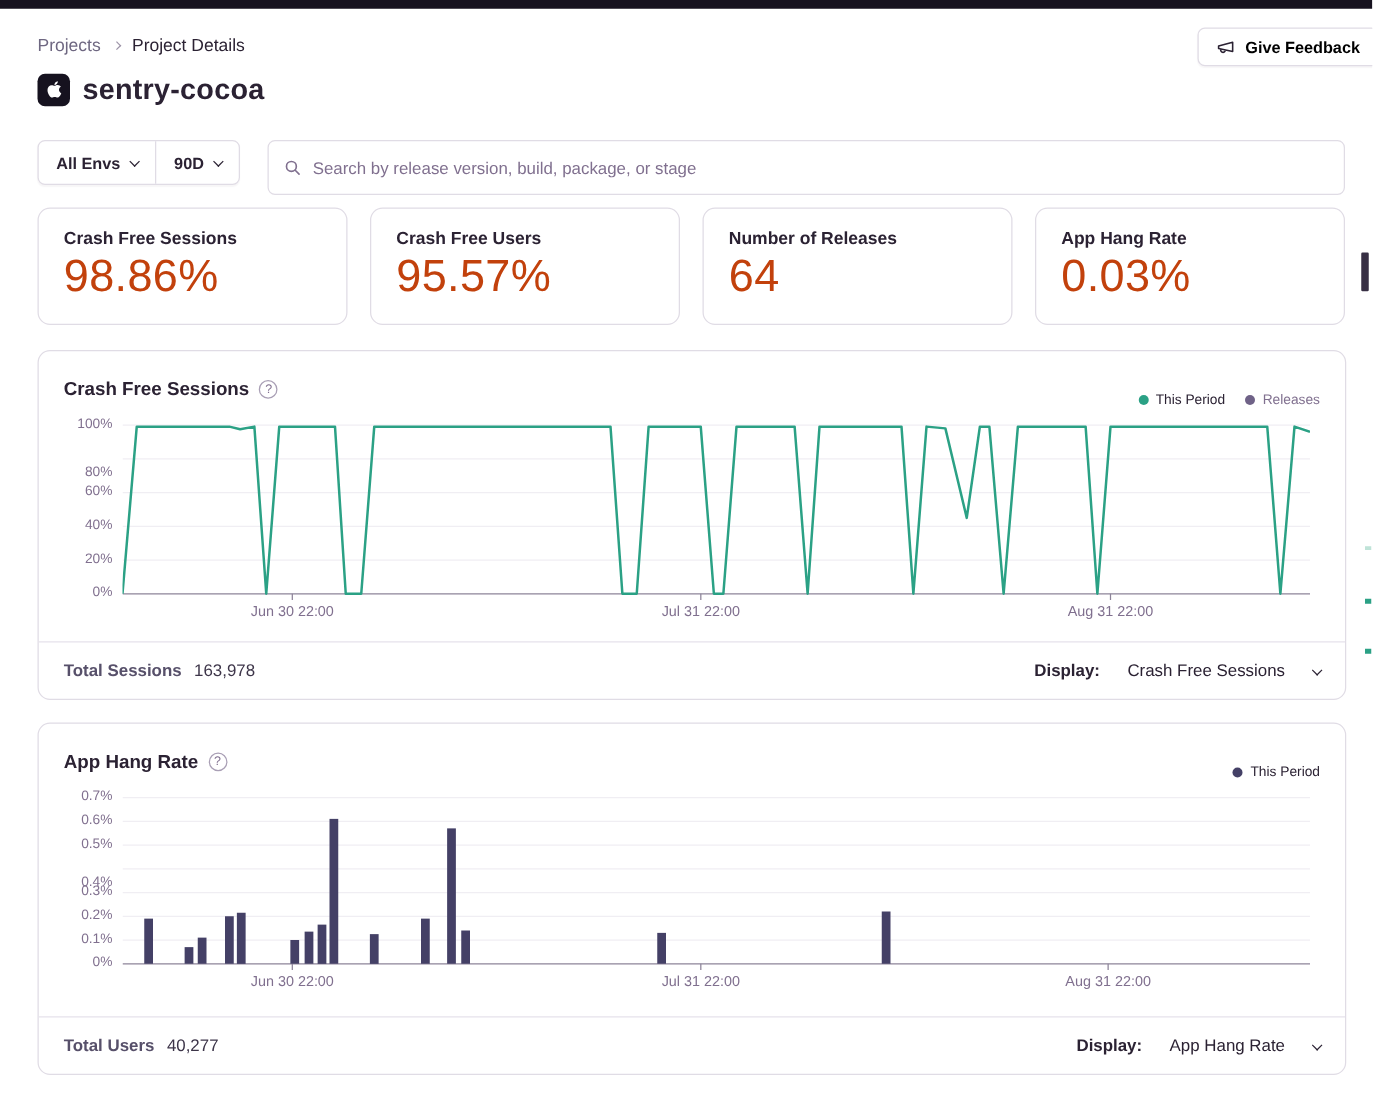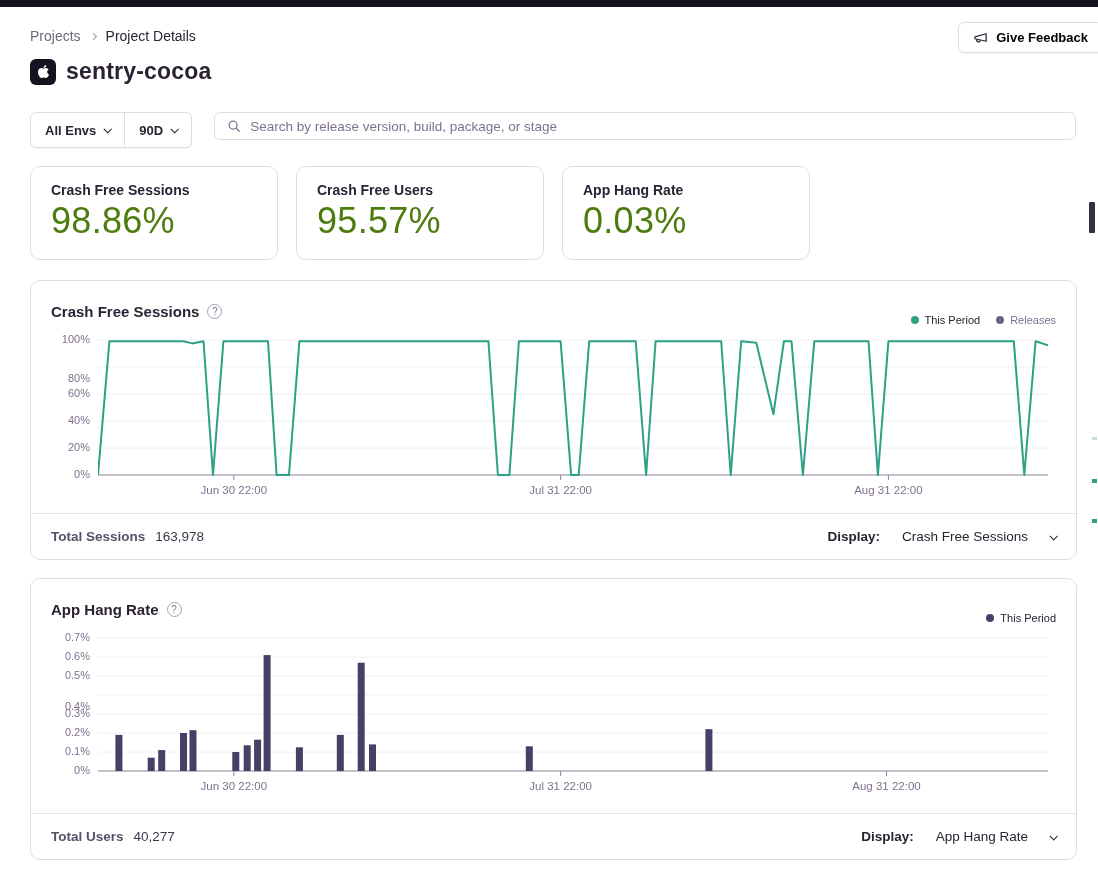--- a/index.html
+++ b/index.html
@@ -20,29 +20,29 @@
   
   .title-row { position:absolute; left:30px; top:58px; display:flex; align-items:center; gap:10px; }
   .apple-badge { width:26px; height:26px; border-radius:6px; background:#16121f; display:flex; align-items:center; justify-content:center; }
   .project-title { font-size:23px; font-weight:bold; letter-spacing:0.2px; }
 
   
   .filter-row { position:absolute; left:30px; top:112px; width:1046px; display:flex; gap:22px; }
   .env-group { display:flex; align-items:stretch; border:1px solid #e0dce5; border-radius:6px; background:#fff; height:36px; box-shadow:0 1px 1px rgba(43,34,51,0.04); }
   .env-btn { display:flex; align-items:center; gap:8px; padding:0 14px; font-size:13px; font-weight:bold; cursor:pointer; }
   .env-divider { width:1px; background:#e0dce5; }
-  .search-box { flex:1; height:28px; border:1px solid #e0dce5; border-radius:6px; display:flex; align-items:center; gap:9px; padding:0 12px; background:#fff; }
+  .search-box { flex:1; height:44px; border:1px solid #e0dce5; border-radius:6px; display:flex; align-items:center; gap:9px; padding:0 12px; background:#fff; }
   .search-box input { border:none; outline:none; flex:1; font-size:13.5px; font-family:inherit; color:#2b2233; background:transparent; }
   .search-box input::placeholder { color:#80708f; }
 
   
   .stats-row { position:absolute; left:30px; top:166px; display:flex; gap:18px; }
   .stat-card { width:248px; height:94px; border:1px solid #e0dce5; border-radius:10px; background:#fff; padding:15px 20px; }
   .stat-label { font-size:14px; font-weight:bold; color:#2b2233; }
-  .stat-value { font-size:36px; font-weight:400; color:#4d7c0f; margin-top:2px; letter-spacing:0.3px; }
+  .stat-value { font-size:36px; font-weight:400; color:#c2410c; margin-top:2px; letter-spacing:0.3px; }
 
   
   .chart-card { position:absolute; left:30px; width:1047px; border:1px solid #e0dce5; border-radius:10px; background:#fff; display:flex; flex-direction:column; }
   .chart-card.c1 { top:280px; height:280px; }
   .chart-card.c2 { top:578px; height:282px; }
   .card-head { display:flex; justify-content:space-between; align-items:center; padding:15px 20px 10px 20px; }
   .head-left { display:flex; align-items:center; gap:8px; }
   .card-title { font-size:15px; font-weight:bold; }
   .help-icon { width:15px; height:15px; border-radius:50%; border:1px solid #a99fb5; color:#80708f; font-size:10px; display:flex; align-items:center; justify-content:center; cursor:pointer; }
   .legend { display:flex; align-items:center; gap:16px;margin-top:18px; }
@@ -127,20 +127,24 @@
   </div>
 
   <div class="stats-row">
     <div class="stat-card">
       <div class="stat-label">Crash Free Sessions</div>
       <div class="stat-value">98.86%</div>
     </div>
     <div class="stat-card">
       <div class="stat-label">Crash Free Users</div>
       <div class="stat-value">95.57%</div>
+    </div>
+    <div class="stat-card">
+      <div class="stat-label">Number of Releases</div>
+      <div class="stat-value">64</div>
     </div>
     <div class="stat-card">
       <div class="stat-label">App Hang Rate</div>
       <div class="stat-value">0.03%</div>
     </div>
   </div>
 
   <div class="chart-card c1">
     <div class="card-head">
       <div class="head-left">

